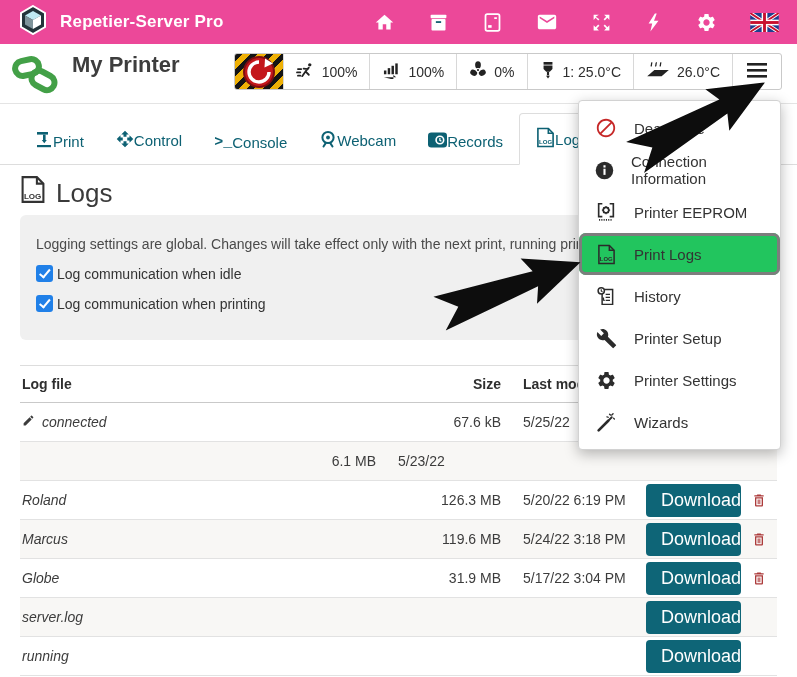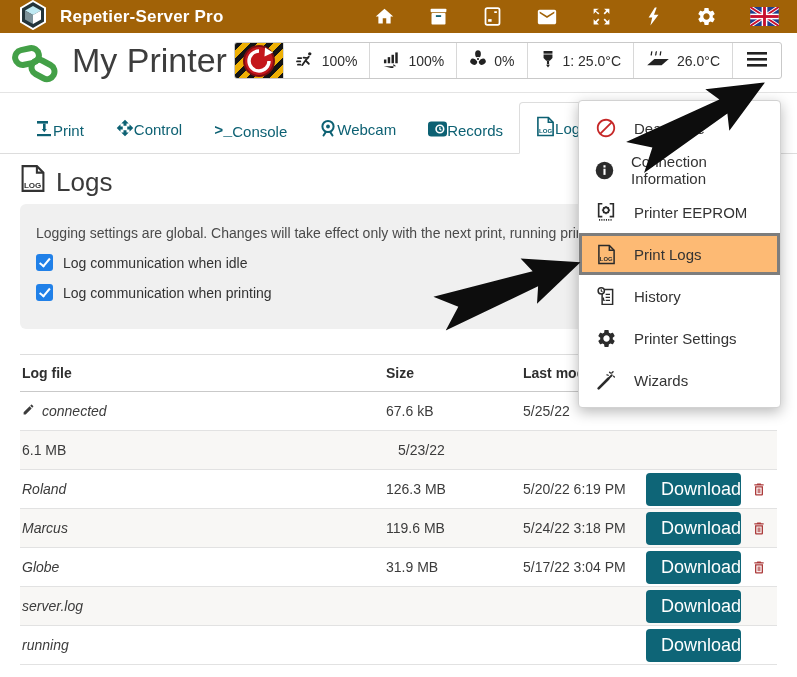--- a/index.html
+++ b/index.html
@@ -1,28 +1,28 @@
 <!DOCTYPE html>
 <html><head>
 <meta charset="utf-8">
 <style>
   * { margin:0; padding:0; box-sizing:border-box; }
   html,body { width:797px; height:677px; overflow:hidden; background:#fff;
     font-family:"Liberation Sans", sans-serif; color:#333; }
 
   
-  .navbar { height:33px; background:#a16207; display:flex; align-items:center; padding:0 18px; }
+  .navbar { height:44px; background:#ec4899; display:flex; align-items:center; padding:0 18px; }
   .navbar .brand-title { color:#fff; font-size:17px; font-weight:bold; margin-left:12px; letter-spacing:.2px; }
   .nav-spacer { flex:1; }
   .nav-ic { margin-left:33px; display:flex; align-items:center; cursor:pointer; }
 
   
   .phead { height:60px; position:relative; border-bottom:1px solid #e4e4e4; }
   .link-ic { position:absolute; left:12px; top:10px; }
-  .pname { position:absolute; left:72px; top:8px; font-size:34px; font-weight:400; color:#3d3d3d; }
+  .pname { position:absolute; left:72px; top:8px; font-size:22px; font-weight:700; color:#3d3d3d; }
   .statusbar { position:absolute; right:15px; top:9px; height:37px; display:flex; align-items:stretch;
     border:1px solid #c9c9c9; border-radius:3px; background:#fff; }
   .estop { width:48px; position:relative; border-radius:2px 0 0 2px;
     background:repeating-linear-gradient(135deg,#141414 0 5px,#eeb005 5px 11px); cursor:pointer; }
   .estop svg { position:absolute; left:50%; top:50%; transform:translate(-50%,-50%); }
   .seg { display:flex; align-items:center; gap:7px; padding:0 12px; border-left:1px solid #d8d8d8;
     font-size:14px; color:#2e2e2e; cursor:pointer; white-space:nowrap; }
   .seg.burger { padding:0 14px; }
 
   
@@ -32,46 +32,46 @@
   .tab.active { background:#fff; border:1px solid #ddd; border-bottom:1px solid #fff;
     border-radius:4px 4px 0 0; margin-bottom:-1px; }
   .tab .mono { font-family:"Liberation Mono", monospace; font-weight:bold; font-size:15px; }
 
   
   .content { padding:0 20px; }
   .page-h { margin-top:10px; height:36px; display:flex; align-items:center; gap:10px;
     font-size:26px; font-weight:500; color:#3a3a3a; }
   .notice-panel { margin-top:4px; height:125px; background:#f0f0f0; border-radius:6px; padding:21px 16px; }
   .notice-text { font-size:14px; color:#4a4a4a; white-space:nowrap; overflow:hidden; }
-  .cbrow { display:flex; align-items:center; gap:10px; margin-top:13px; }
+  .cbrow { display:flex; align-items:center; gap:4px; margin-top:13px; }
   .cb { width:17px; height:17px; background:#2080e8; border-radius:3px; position:relative; cursor:pointer; flex:0 0 auto; }
   .cb::after { content:''; position:absolute; left:5.5px; top:2.3px; width:4px; height:8.5px;
     border:solid #fff; border-width:0 2.4px 2.4px 0; transform:rotate(40deg); }
   .cbrow label { font-size:14px; color:#333; }
 
   
   .ltable { margin-top:25px; }
   .trow { display:grid; grid-template-columns:1fr 115px 125px 95px 24px; gap:10px;
     align-items:center; height:39px; border-bottom:1px solid #e2e2e2; padding:0 2px; font-size:14px; color:#3c3c3c; }
   .trow.thead { height:38px; border-top:1px solid #ddd; border-bottom:1px solid #c9c9c9; font-weight:bold; color:#2f2f2f; }
   .trow.stripe { background:#f8f7f5; }
-  .c-size { text-align:left; }
+  .c-size { text-align:right; }
   .c-mod { padding-left:12px; white-space:nowrap; }
   .c-name { display:flex; align-items:center; gap:7px;font-style:italic; }
   .dlbtn { display:inline-flex; align-items:center; gap:6px; background:#0e6577; color:#fff;
     border:none; border-radius:4px; font-size:18px; font-family:"Liberation Sans",sans-serif;
     padding:6px 9px; cursor:pointer; }
   .trash { cursor:pointer; display:flex; align-items:center; }
 
   
   .dropdown { position:absolute; left:578px; top:100px; width:203px; background:#fff; z-index:50;
     border:1px solid #d2d2d2; border-radius:4px; box-shadow:0 4px 14px rgba(0,0,0,.28); padding:6px 0; }
   .menu-item { height:42px; display:flex; align-items:center; gap:16px; padding:0 15px;
     font-size:15px; color:#333; cursor:pointer; background:#fff; }
-  .menu-item.hl { background:#fdba74; outline:3px solid #7d7d7d; outline-offset:-3px; }
+  .menu-item.hl { background:#22c55e; outline:3px solid #7d7d7d; outline-offset:-3px;border-radius:7px; }
   .mi-ic { width:24px; display:flex; justify-content:center; }
 
   
   .cursor-arrow { position:absolute; z-index:200; }
   #arrowA { left:625px; top:90px; transform:rotate(-30deg); }
   #arrowB { left:435px; top:258px; transform:rotate(-20deg); }
 </style>
 </head>
 <body>
 
@@ -474,20 +474,28 @@
         <path d="M11 9.5h5 M11 13h5 M11 16.5h5 M8.5 13v3.5 M8.5 16.5h1.5" stroke-width="1.5"></path>
         <circle cx="6" cy="5.5" r="3.6" fill="#fff"></circle>
         <path d="M6 3.6v2l1.4.9" stroke-width="1.3"></path>
       </svg>
     </span>
     <span class="mi-label">History</span>
   </div>
   <div class="menu-item">
     <span class="mi-ic">
       <svg width="21" height="21" viewBox="0 0 24 24" fill="#2b2b2b">
+          <path d="M22.7 19l-9.1-9.1c.9-2.3.4-5-1.5-6.9-2-2-5-2.4-7.4-1.3L9 6 6 9 1.6 4.7C.4 7.1.9 10.1 2.9 12.1c1.9 1.9 4.6 2.4 6.9 1.5l9.1 9.1c.4.4 1 .4 1.4 0l2.3-2.3c.5-.4.5-1.1.1-1.4z"></path>
+        </svg>
+    </span>
+    <span class="mi-label">Printer Setup</span>
+  </div>
+  <div class="menu-item">
+    <span class="mi-ic">
+      <svg width="21" height="21" viewBox="0 0 24 24" fill="#2b2b2b">
           <path d="M19.14 12.94c.04-.3.06-.61.06-.94 0-.32-.02-.64-.07-.94l2.03-1.58c.18-.14.23-.41.12-.61l-1.92-3.32c-.12-.22-.37-.29-.59-.22l-2.39.96c-.5-.38-1.03-.7-1.62-.94l-.36-2.54c-.04-.24-.24-.41-.48-.41h-3.84c-.24 0-.43.17-.47.41l-.36 2.54c-.59.24-1.13.57-1.62.94l-2.39-.96c-.22-.08-.47 0-.59.22L2.74 8.87c-.12.21-.08.47.12.61l2.03 1.58c-.05.3-.09.63-.09.94s.02.64.07.94l-2.03 1.58c-.18.14-.23.41-.12.61l1.92 3.32c.12.22.37.29.59.22l2.39-.96c.5.38 1.03.7 1.62.94l.36 2.54c.05.24.24.41.48.41h3.84c.24 0 .44-.17.47-.41l.36-2.54c.59-.24 1.13-.56 1.62-.94l2.39.96c.22.08.47 0 .59-.22l1.92-3.32c.12-.22.07-.47-.12-.61l-2.01-1.58zM12 15.6c-1.98 0-3.6-1.62-3.6-3.6s1.62-3.6 3.6-3.6 3.6 1.62 3.6 3.6-1.62 3.6-3.6 3.6z"></path>
         </svg>
     </span>
     <span class="mi-label">Printer Settings</span>
   </div>
   <div class="menu-item">
     <span class="mi-ic">
       <svg width="21" height="21" viewBox="0 0 24 24" fill="none" stroke="#2b2b2b" stroke-linecap="round">
         <path d="M3 21 14 10" stroke-width="3"></path>
         <path d="M14.5 9.5 18 6" stroke-width="2.2"></path>

